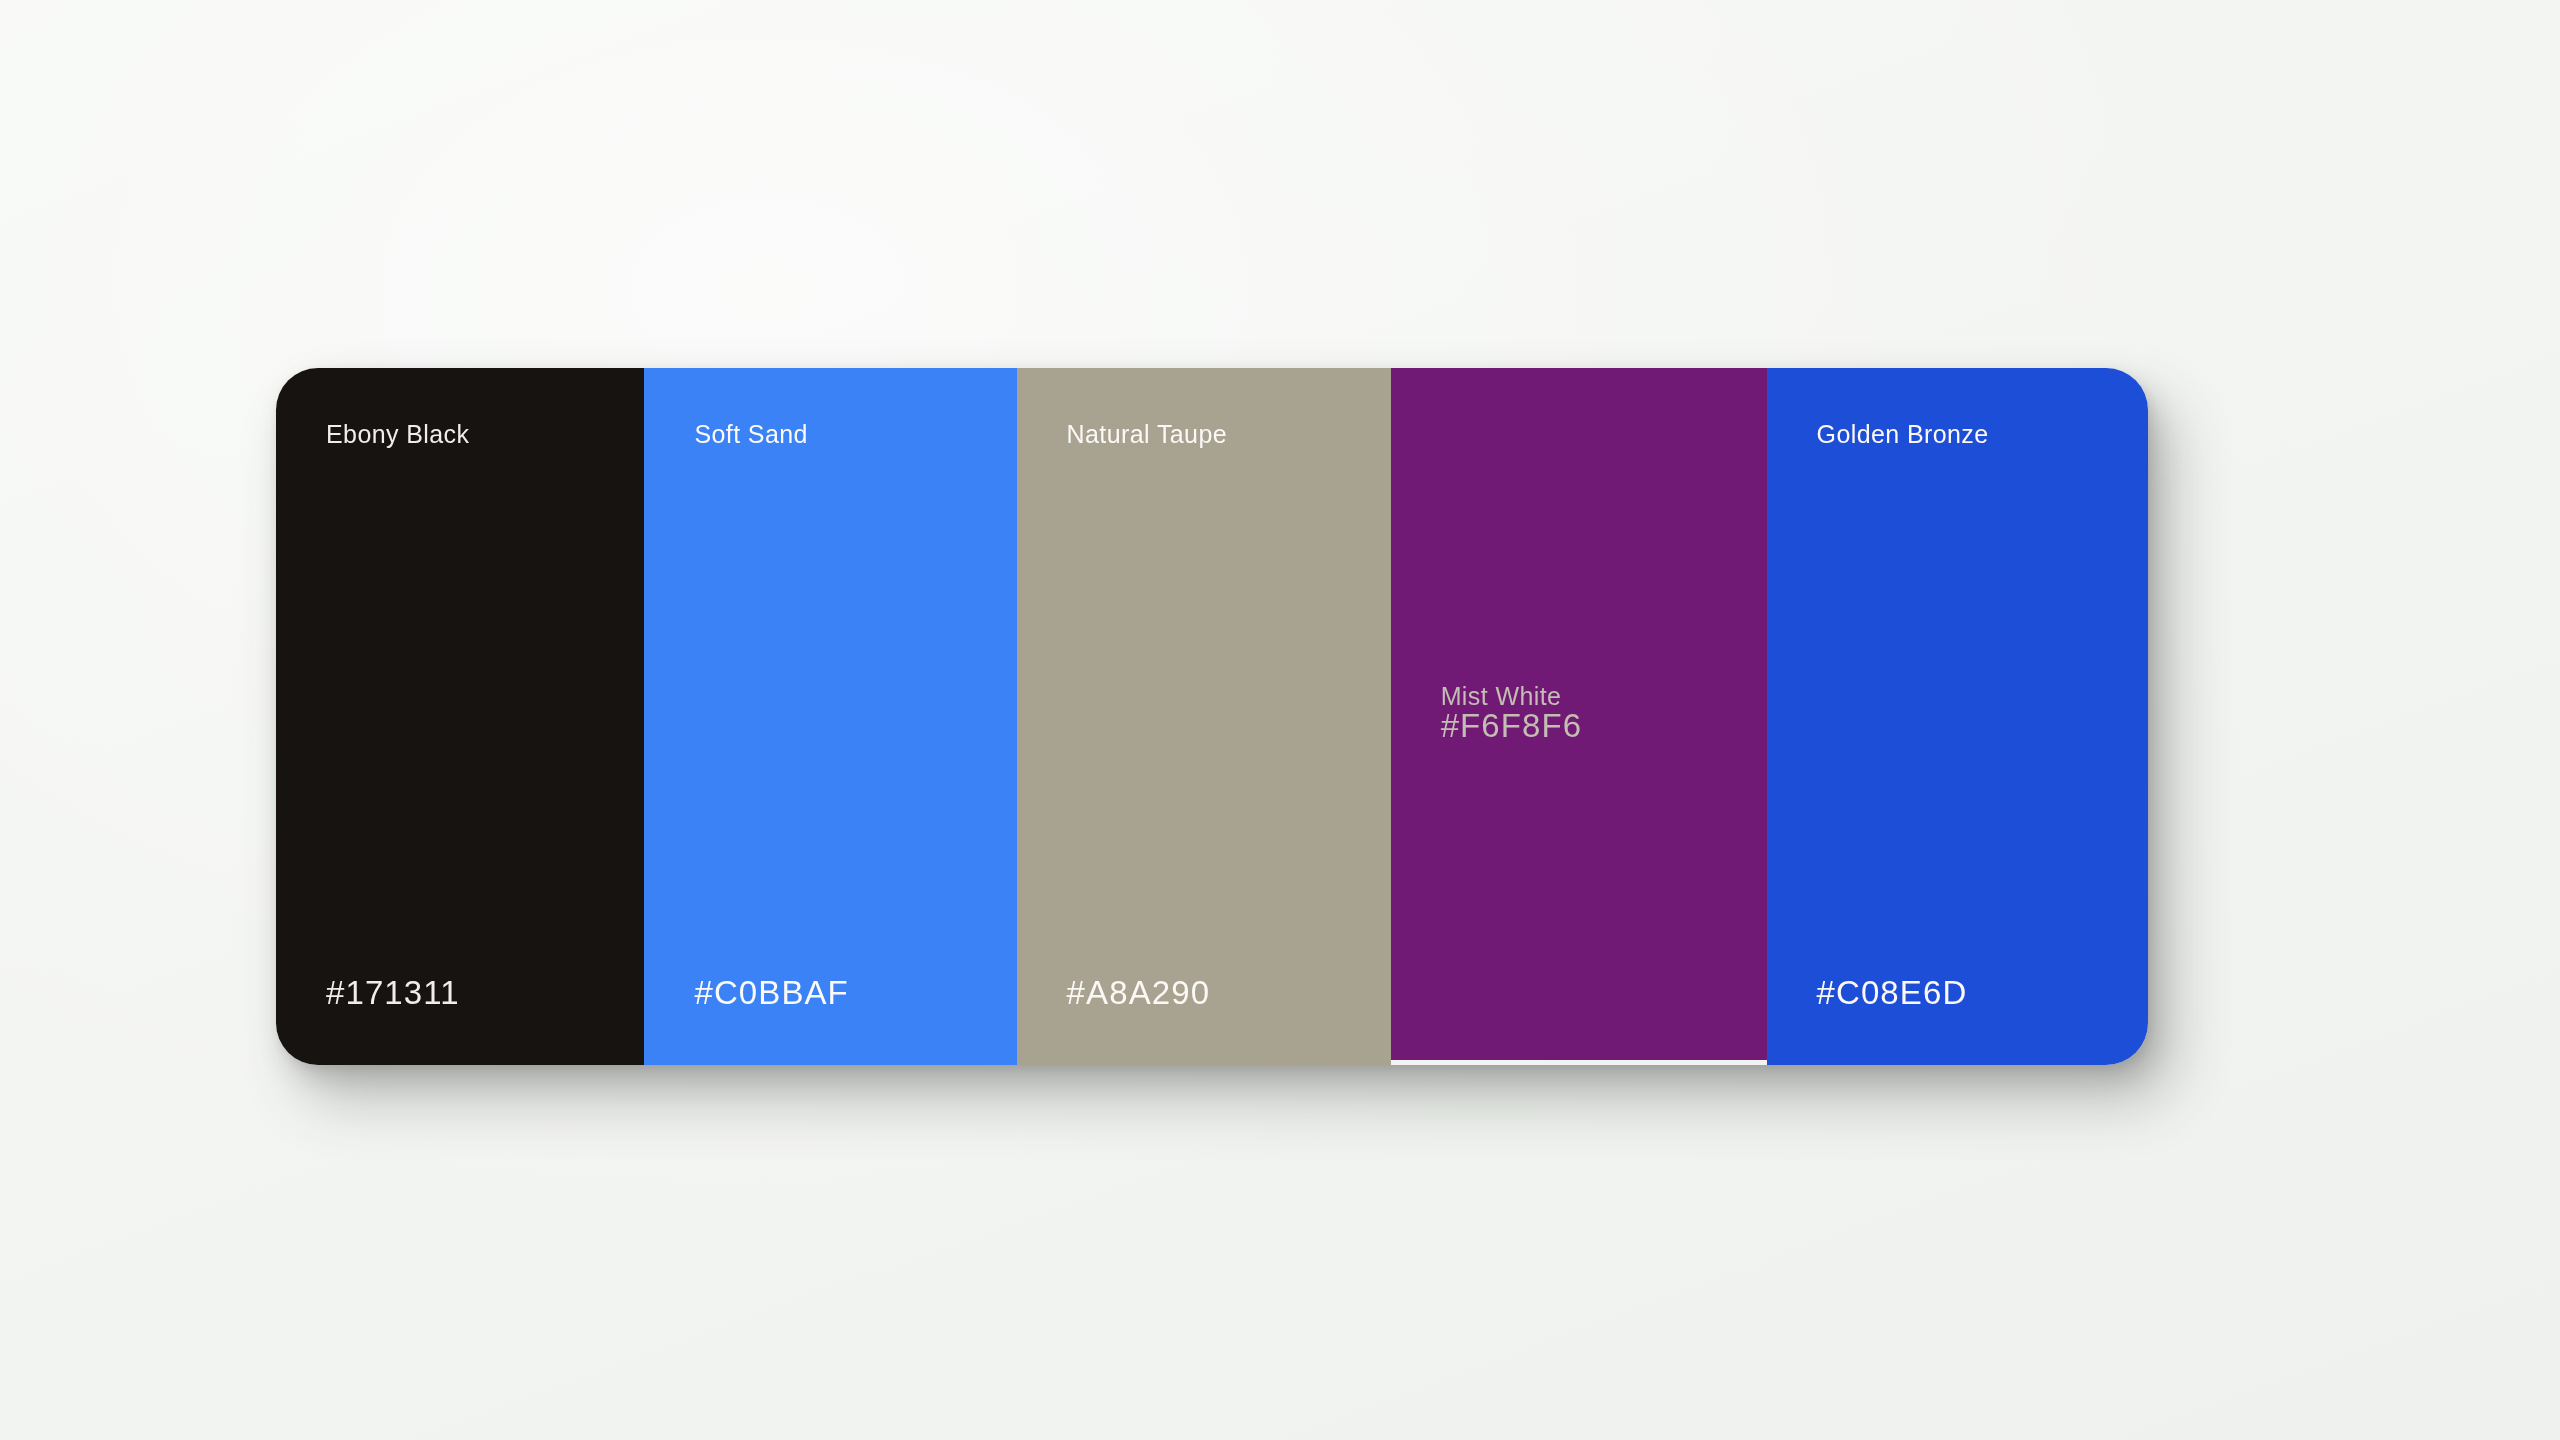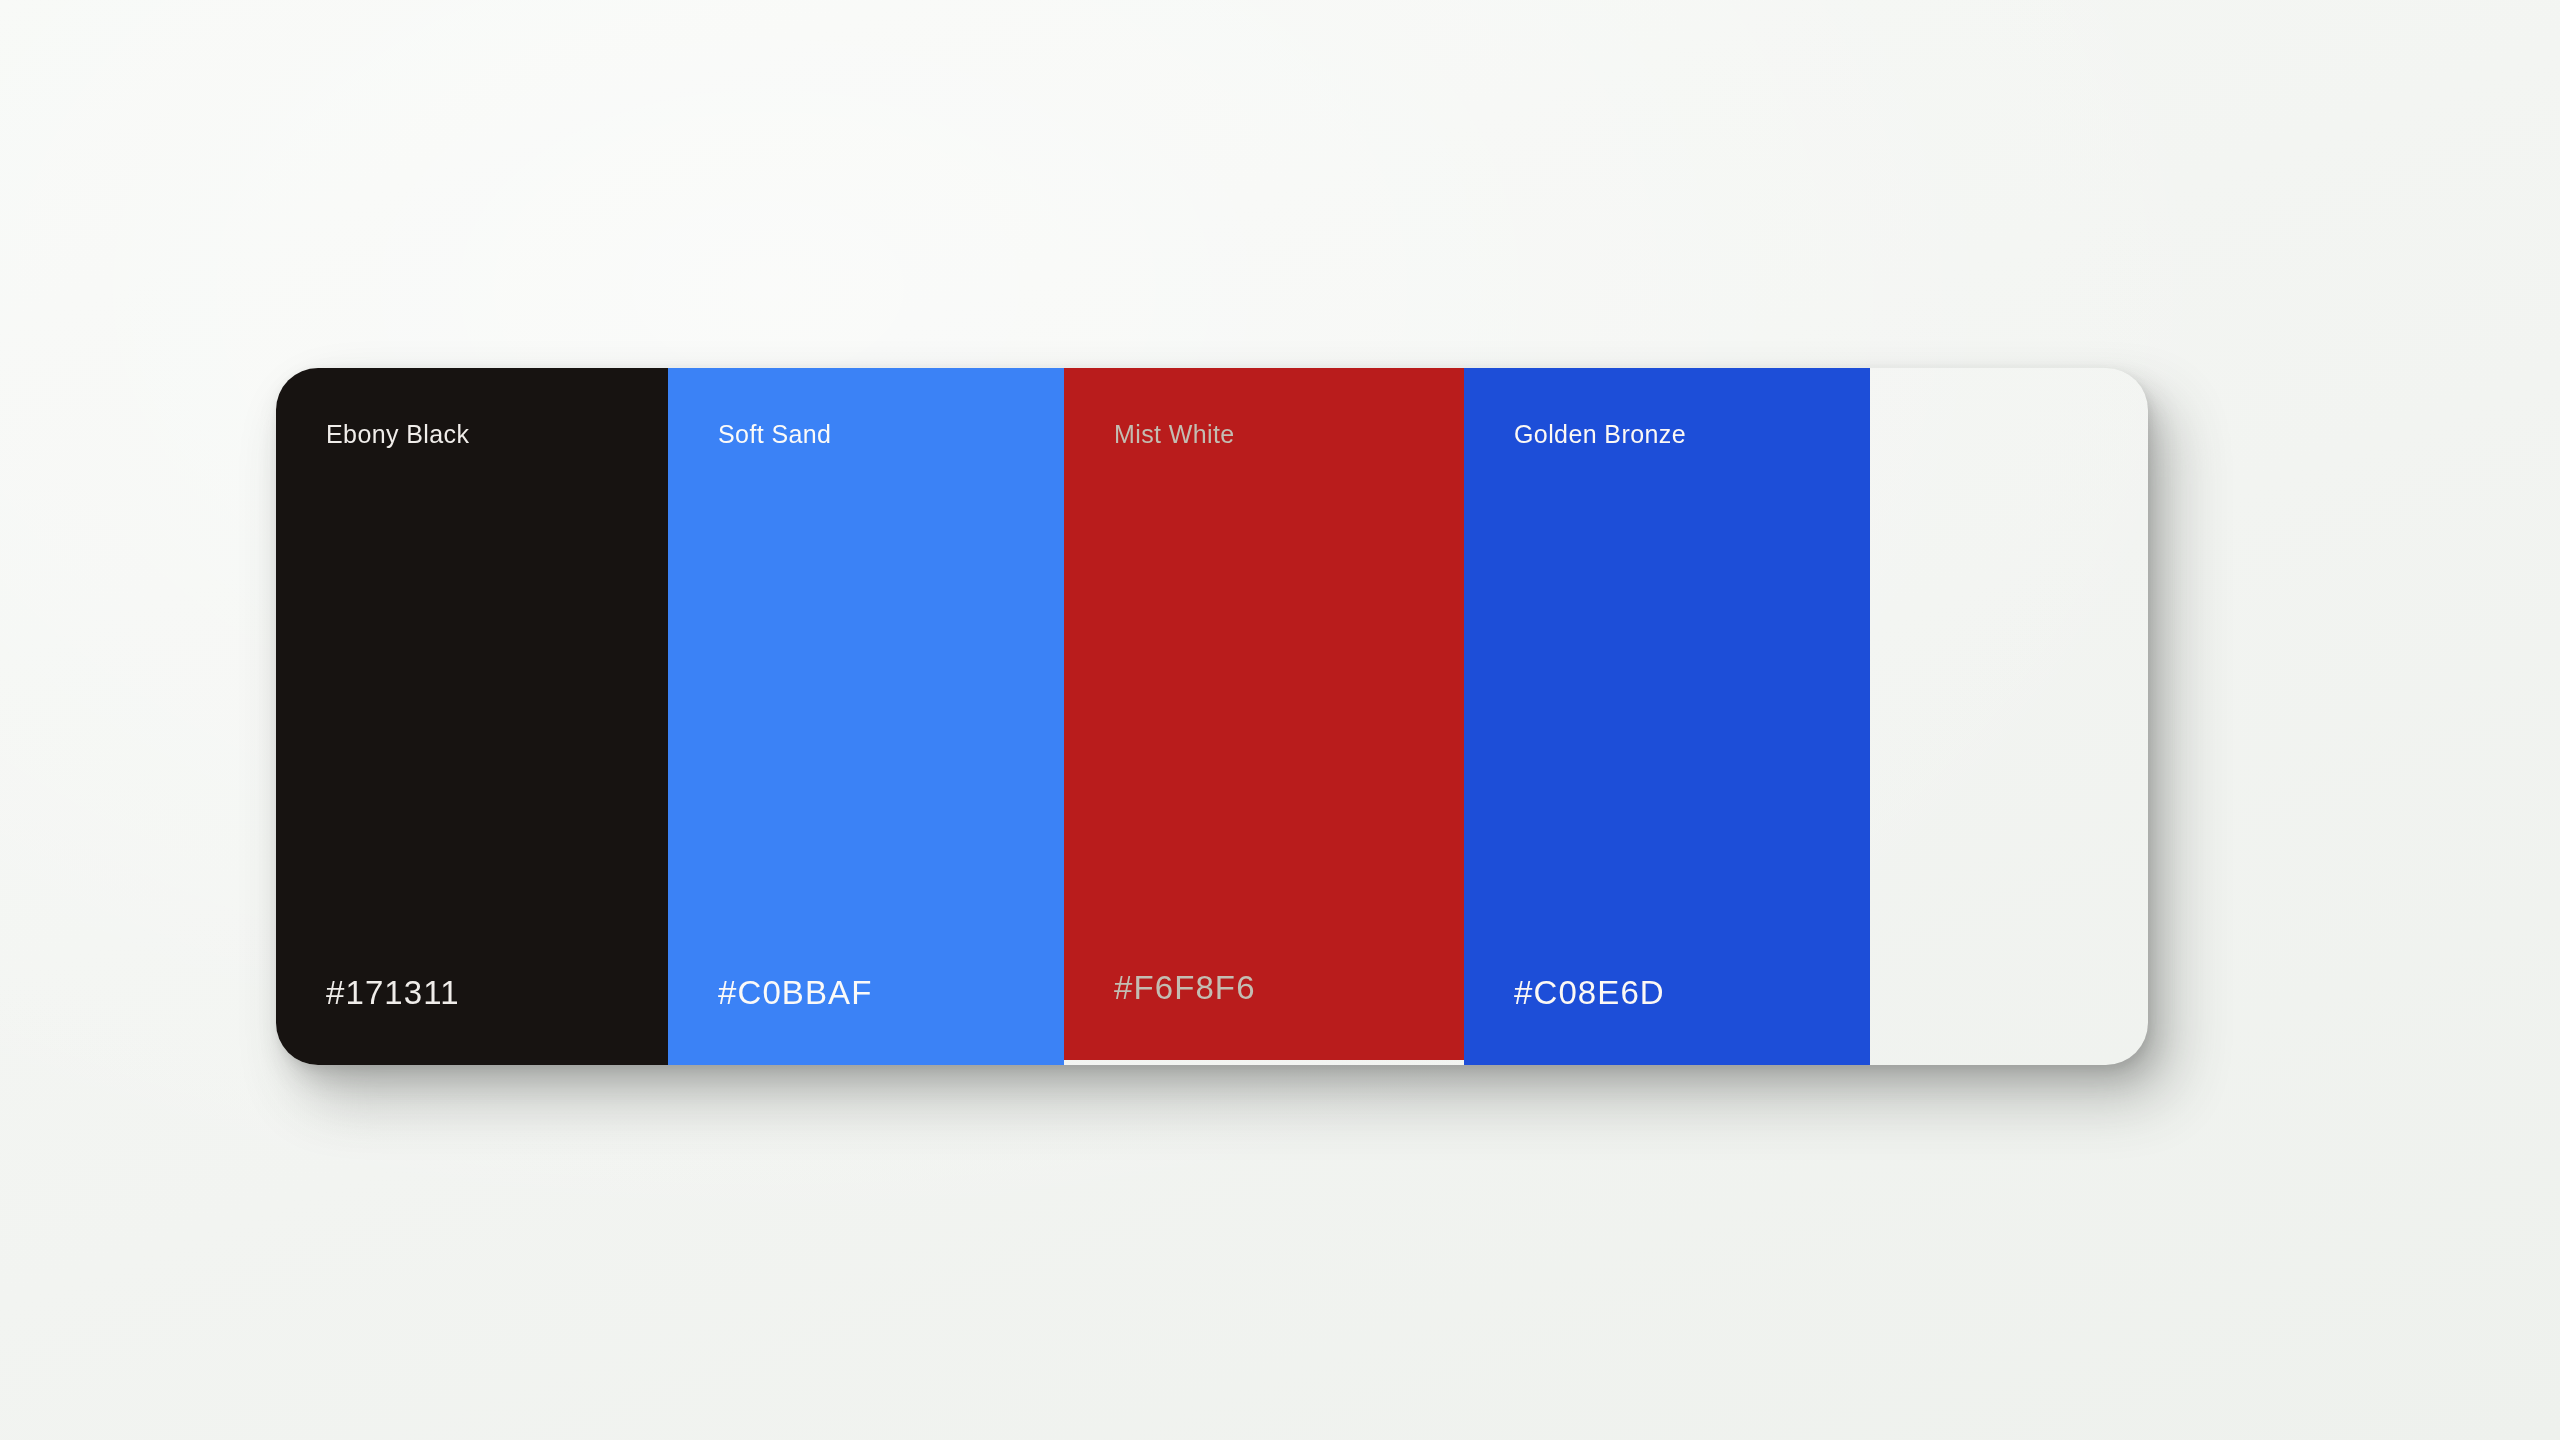--- a/index.html
+++ b/index.html
@@ -78,21 +78,25 @@
 
 <div class="palette-card" id="palette-card" style="border-radius: 42px;">
     <div class="swatch" style="width: 392px; background: rgb(23, 19, 17); color: rgb(240, 237, 234);">
       <div class="swatch-name">Ebony Black</div>
       <div class="swatch-hex">#171311</div>
     </div>
     <div class="swatch" style="width: 396px; background: #3b82f6; color: rgb(251, 250, 248);">
       <div class="swatch-name">Soft Sand</div>
       <div class="swatch-hex">#C0BBAF</div>
     </div>
-    <div class="swatch" style="width: 400px; background: #b91c1c; color: rgb(195, 189, 178); height: 692px; align-self: flex-start;">
+    <div class="swatch" style="width: 398px; background: rgb(168, 162, 144); color: rgb(250, 249, 245);">
+      <div class="swatch-name">Natural Taupe</div>
+      <div class="swatch-hex">#A8A290</div>
+    </div>
+    <div class="swatch" style="width: 400px; background: #701a75; color: rgb(195, 189, 178); height: 692px; align-self: flex-start; justify-content: center;">
       <div class="swatch-name">Mist White</div>
       <div class="swatch-hex">#F6F8F6</div>
     </div>
     <div class="swatch" style="width: 406px; background: #1d4ed8; color: rgb(252, 248, 244);">
       <div class="swatch-name">Golden Bronze</div>
       <div class="swatch-hex">#C08E6D</div>
     </div>
   </div>
 
 </body></html>

